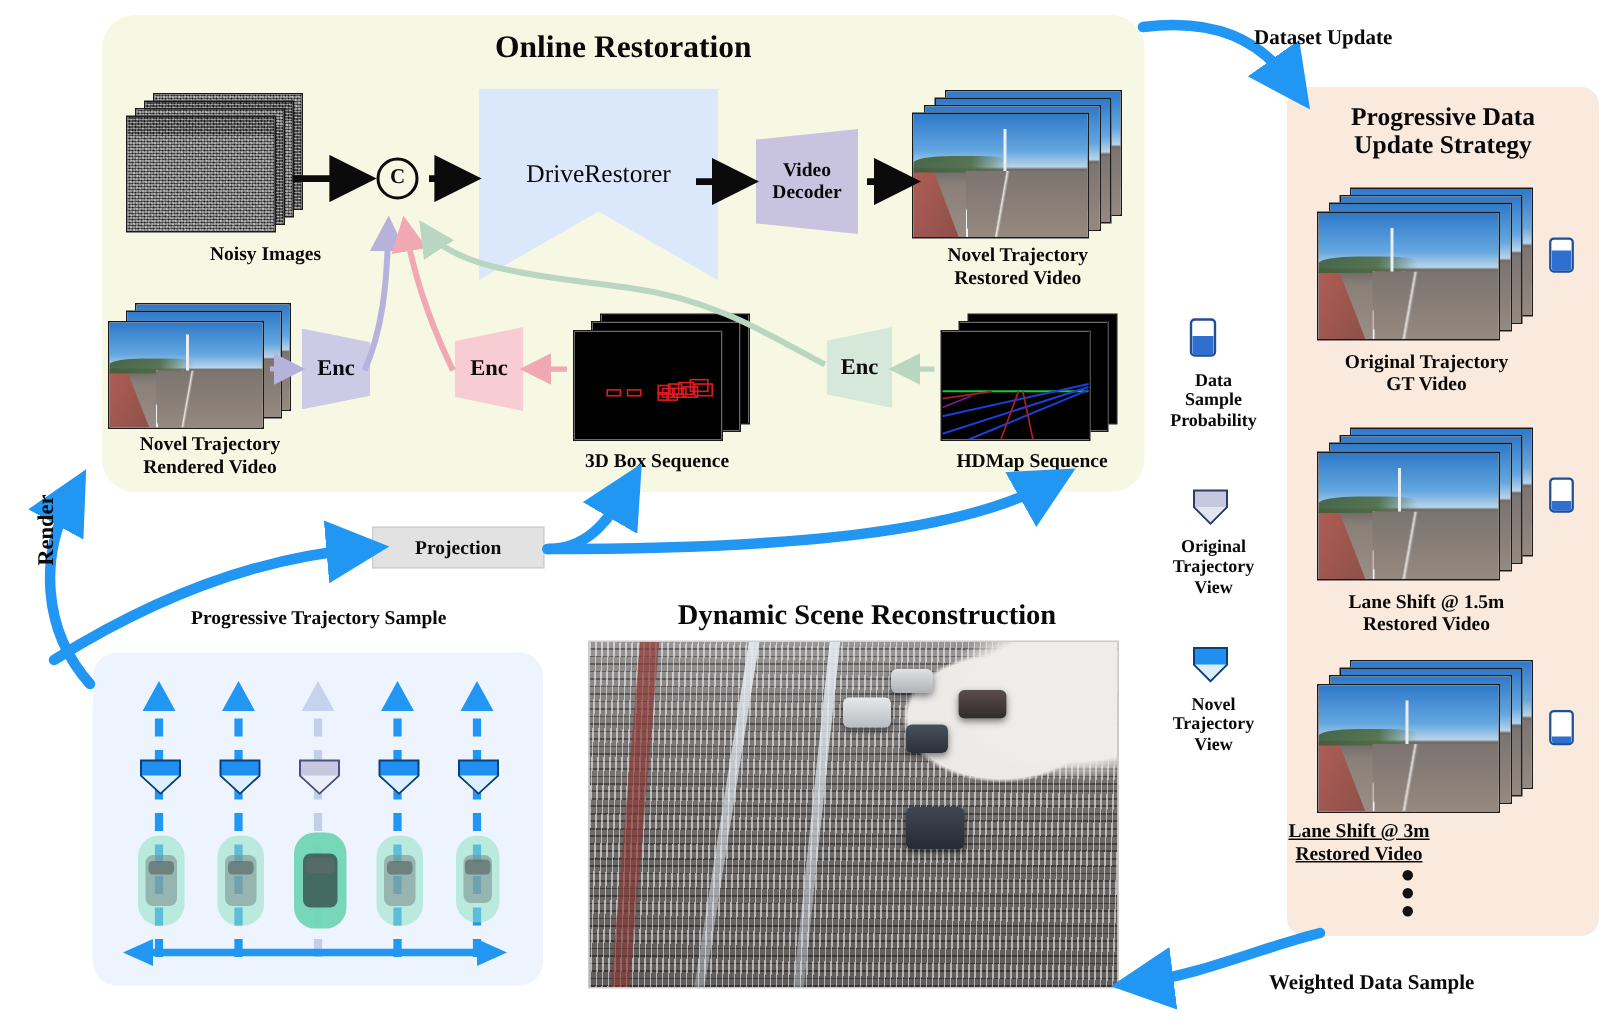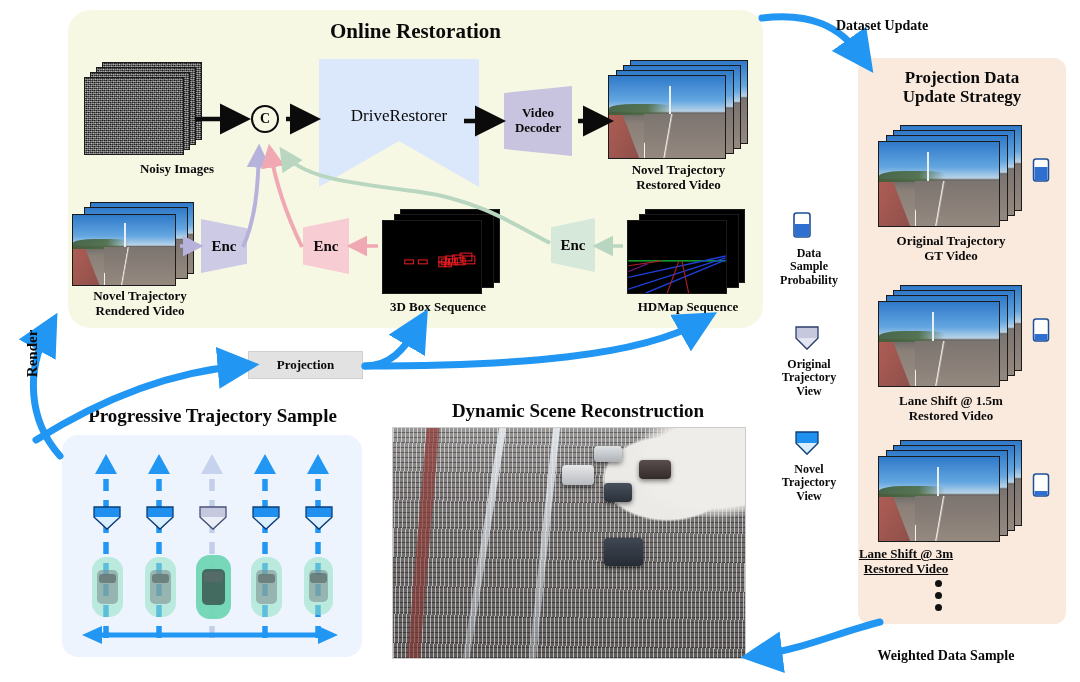--- a/index.html
+++ b/index.html
@@ -38,21 +38,21 @@
   }
   #panel-traj-sample {
     left: 62px; top: 435px; width: 300px; height: 222px;
     background: #eef4fd;
     border-radius: 16px;
   }
 
   
   #title-online { left: 68px; top: 20px; width: 695px; font-size: 21px; }
   #title-pdus  { left: 860px; top: 68px; width: 204px; font-size: 17px; }
-  #title-traj  { left: 55px;  top: 405px; width: 315px; font-size: 19px; }
+  #title-traj  { left: 55px;  top: 405px; width: 315px; font-size: 13px; }
   #title-dsr   { left: 378px; top: 400px; width: 400px; font-size: 19px; }
 
   
   .stack { position: absolute; }
   .stack .sheet {
     position: absolute;
     border: 1px solid #1b1b1b;
     background: #ffffff;
     overflow: hidden;
   }
@@ -224,21 +224,21 @@
 </head>
 <body>
 
 <div id="canvas">
 
   <div class="abs" id="panel-online"></div>
   <div class="abs" id="panel-progressive-update"></div>
   <div class="abs" id="panel-traj-sample"></div>
 
   <div class="abs lbl" id="title-online">Online Restoration</div>
-  <div class="abs lbl" id="title-pdus">Projection Data
+  <div class="abs lbl" id="title-pdus">Progressive Data
 Update Strategy</div>
   <div class="abs lbl" id="title-traj">Progressive Trajectory Sample</div>
   <div class="abs lbl" id="title-dsr">Dynamic Scene Reconstruction</div>
 
   <div class="stack" style="left:84px; top:62px; width:118px; height:92px;">
     <div class="sheet" style="left:18px; top:0; width:100px; height:78px;">
         <div class="noise"></div>
       </div>
     <div class="sheet" style="left:12px; top:5px; width:100px; height:78px;">
         <div class="noise"></div>
@@ -697,16 +697,16 @@
     <path d="M60 456 C 28 420 26 370 48 330" stroke="#2196f3" stroke-width="7" fill="none" stroke-linecap="round" marker-end="url(#blu)"></path>
 
     <path d="M36 440 C 100 400 170 372 240 366" stroke="#2196f3" stroke-width="7" fill="none" stroke-linecap="round" marker-end="url(#blu)"></path>
 
     <path d="M365 366 C 390 366 404 350 418 326" stroke="#2196f3" stroke-width="7" fill="none" stroke-linecap="round" marker-end="url(#blu)"></path>
 
     <path d="M365 366 C 520 366 640 356 700 322" stroke="#2196f3" stroke-width="7" fill="none" stroke-linecap="round" marker-end="url(#blu)"></path>
   </svg>
 
   <div class="abs lbl cap" style="left:836px; top:18px; width:160px; text-align:left; font-size:14px;">Dataset Update</div>
-  <div class="abs lbl cap" style="left:846px; top:648px; width:200px; text-align:center; font-size:14px;">Weighted Data Sample</div>
+  <div class="abs lbl cap" style="left:846px; top:648px; width:200px; text-align:left; font-size:14px;">Weighted Data Sample</div>
   <div class="abs lbl" id="render-label">Render</div>
 
 </div>
 
 </body></html>

